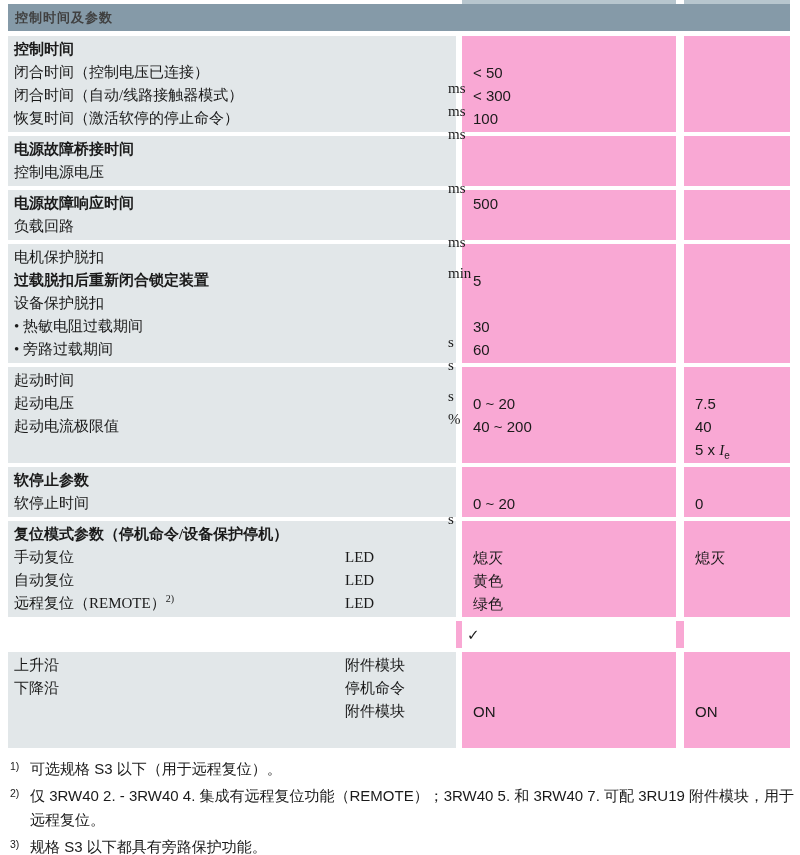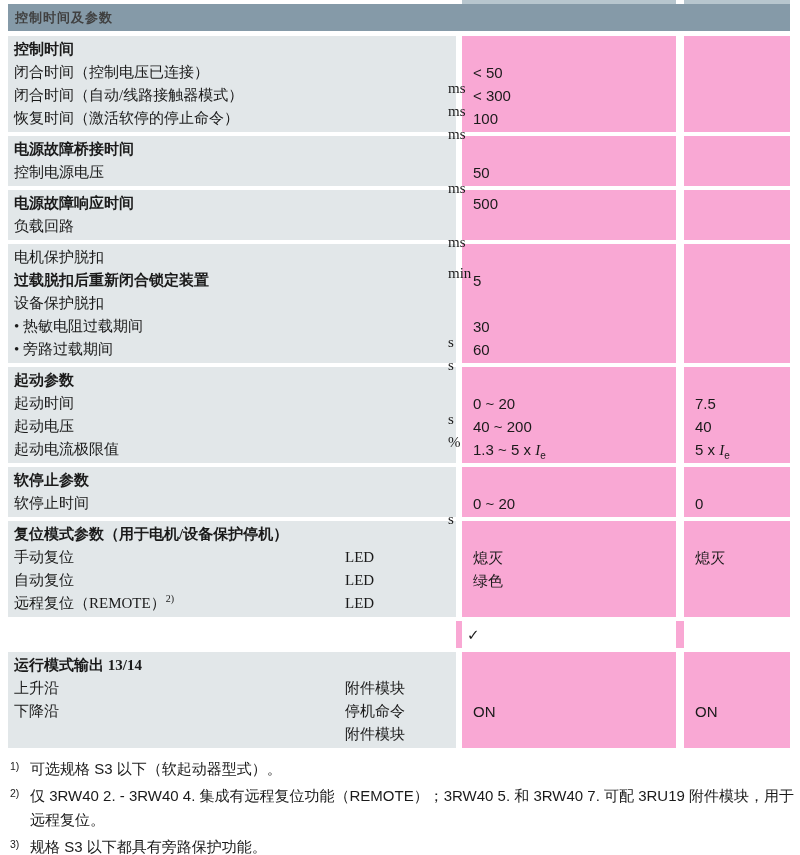--- a/index.html
+++ b/index.html
@@ -85,21 +85,20 @@
         </div>
       </div>
       <div class="section">
         <div class="col lab">
           <div class="line bold">电源故障桥接时间</div>
           <div class="line">控制电源电压<span class="unit">ms</span></div>
         </div>
         <div class="colgap"></div>
         <div class="col val">
           <div class="line"></div>
-          <div class="line">50</div>
         </div>
         <div class="colgap"></div>
         <div class="col val">
           <div class="line"></div>
           <div class="line"></div>
         </div>
       </div>
       <div class="section">
         <div class="col lab">
           <div class="line bold">电源故障响应时间</div>
@@ -136,31 +135,29 @@
         <div class="col val">
           <div class="line"></div>
           <div class="line"></div>
           <div class="line"></div>
           <div class="line"></div>
           <div class="line"></div>
         </div>
       </div>
       <div class="section">
         <div class="col lab">
-          <div class="line bold">起动参数</div>
           <div class="line">起动时间<span class="unit">s</span></div>
           <div class="line">起动电压<span class="unit">%</span></div>
           <div class="line">起动电流极限值</div>
         </div>
         <div class="colgap"></div>
         <div class="col val">
           <div class="line"></div>
           <div class="line">0 ~ 20</div>
           <div class="line">40 ~ 200</div>
-          <div class="line">1.3 ~ 5 x <i>I</i><sub>e</sub></div>
         </div>
         <div class="colgap"></div>
         <div class="col val">
           <div class="line"></div>
           <div class="line">7.5</div>
           <div class="line">40</div>
           <div class="line">5 x <i>I</i><sub>e</sub></div>
         </div>
       </div>
       <div class="section">
@@ -174,29 +171,30 @@
           <div class="line">0 ~ 20</div>
         </div>
         <div class="colgap"></div>
         <div class="col val">
           <div class="line"></div>
           <div class="line">0</div>
         </div>
       </div>
       <div class="section">
         <div class="col lab">
-          <div class="line bold">复位模式参数（用于电机/设备保护停机）</div>
+          <div class="line bold">复位模式参数（停机命令/设备保护停机）</div>
           <div class="line">手动复位<span class="sub">LED</span></div>
           <div class="line">自动复位<span class="sub">LED</span></div>
           <div class="line">远程复位（REMOTE）<sup class="fn">2)</sup><span class="sub">LED</span></div>
         </div>
         <div class="colgap"></div>
         <div class="col val">
           <div class="line"></div>
           <div class="line">熄灭</div>
+          <div class="line">黄色</div>
           <div class="line">绿色</div>
         </div>
         <div class="colgap"></div>
         <div class="col val">
           <div class="line"></div>
           <div class="line">熄灭</div>
           <div class="line"></div>
           <div class="line"></div>
         </div>
       </div>
@@ -205,21 +203,20 @@
         <div class="col val">
           <div class="line">✓</div>
         </div>
         <div class="colgap"></div>
         <div class="col val">
           <div class="line"></div>
         </div>
       </div>
       <div class="section">
         <div class="col lab">
-          <div class="line bold">运行模式输出 13/14</div>
           <div class="line">上升沿<span class="sub">附件模块</span></div>
           <div class="line">下降沿<span class="sub">停机命令</span></div>
           <div class="line">
             <span class="sub">附件模块</span>
           </div>
         </div>
         <div class="colgap"></div>
         <div class="col val">
           <div class="line"></div>
           <div class="line"></div>
@@ -229,18 +226,18 @@
         <div class="col val">
           <div class="line"></div>
           <div class="line"></div>
           <div class="line">ON</div>
           <div class="line"></div>
         </div>
       </div>
     </div>
 
   <div class="footnotes">
-      <div class="fnote"><span class="mark">1)</span><span>可选规格 S3 以下（软起动器型式）。</span></div>
+      <div class="fnote"><span class="mark">1)</span><span>可选规格 S3 以下（用于远程复位）。</span></div>
       <div class="fnote"><span class="mark">2)</span><span>仅 3RW40 2. - 3RW40 4. 集成有远程复位功能（REMOTE）；3RW40 5. 和 3RW40 7. 可配 3RU19 附件模块，用于远程复位。</span></div>
       <div class="fnote"><span class="mark">3)</span><span>规格 S3 以下都具有旁路保护功能。</span></div>
     </div>
 
 </div>
 
 </body></html>

